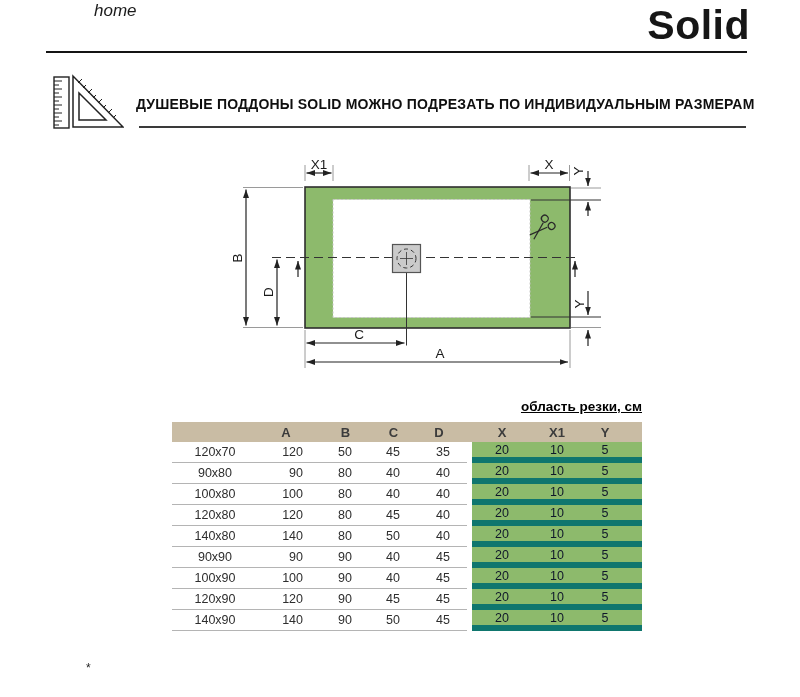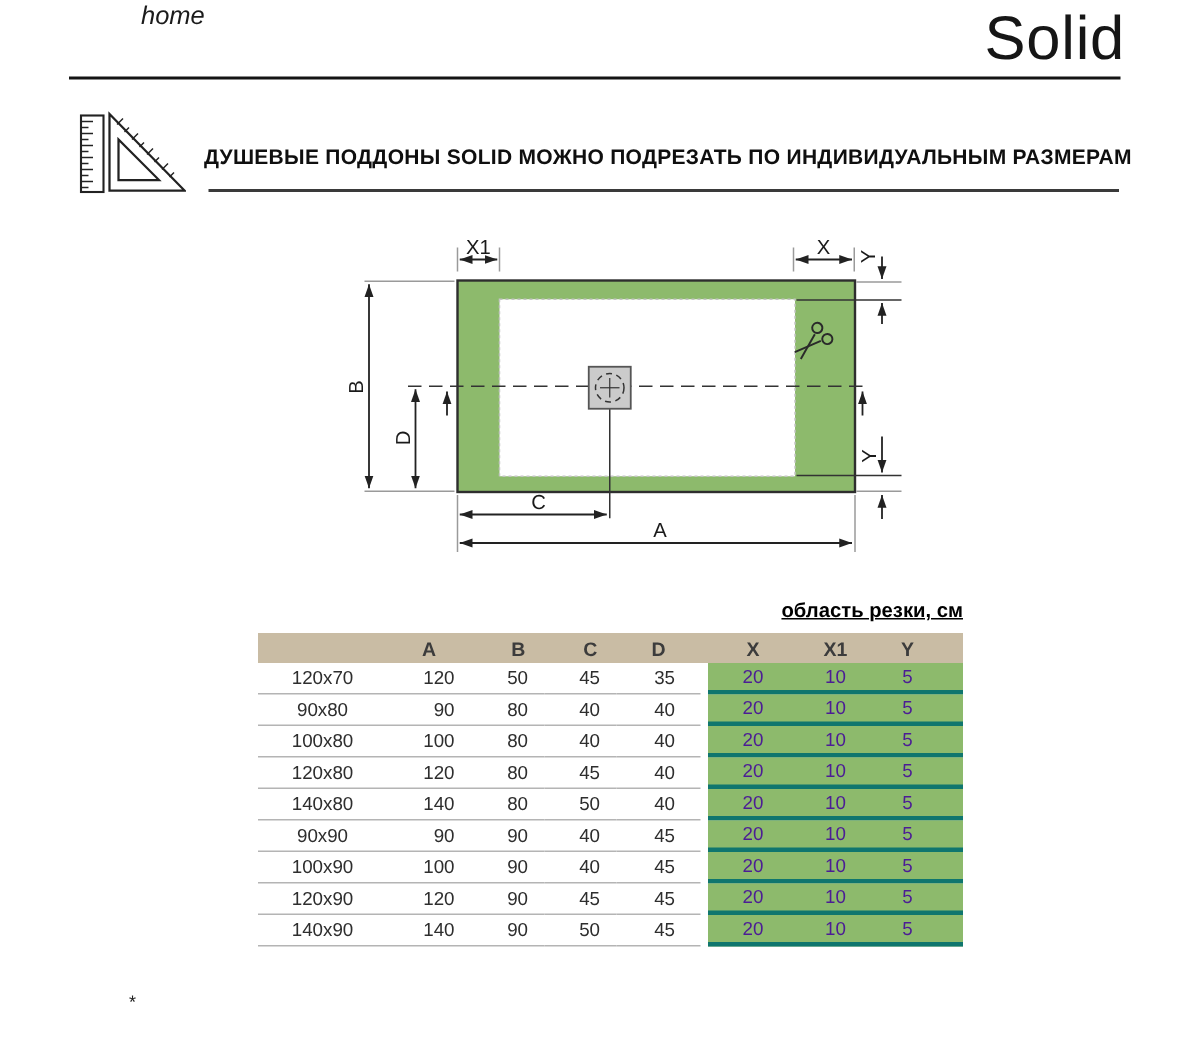--- a/index.html
+++ b/index.html
@@ -4,21 +4,21 @@
 <style>
   html,body{margin:0;padding:0;}
   body{width:800px;height:697px;position:relative;background:#ffffff;
        font-family:"Liberation Sans",sans-serif;color:#1a1a1a;overflow:hidden;}
   .abs{position:absolute;}
 
   
   .brand{left:34px;top:6px;}
   .brand-name{font-size:31px;letter-spacing:2px;font-weight:400;color:#1b1b1b;line-height:1;}
   .brand-sub{font-style:italic;font-size:17px;color:#1b1b1b;margin:-4px 0 0 60px;line-height:1;text-align:center;}
-  .product{right:50px;top:2px;font-size:41px;font-weight:normal;letter-spacing:0.5px;color:#161616;}
+  .product{right:50px;top:2px;font-size:41px;font-weight:bold;letter-spacing:0.5px;color:#161616;}
   .rule1{left:46px;top:51px;width:701px;height:2px;background:#141414;}
   .rule2{left:139px;top:126px;width:607px;height:2px;background:#3a3a3a;}
   .intro-title{left:136px;top:96px;width:640px;font-size:14px;font-weight:600;
                letter-spacing:0.2px;color:#0f0f0f;white-space:nowrap;}
   .setsquare{left:36px;top:70px;}
 
   
   .diagram{left:225px;top:150px;}
 
   
@@ -33,21 +33,21 @@
   .c-c{width:48px;justify-content:flex-end;padding-right:11px;}
   .c-d{width:56px;justify-content:flex-end;padding-right:17px;}
   .c-gap{width:5px;}
   .c-x{width:60px;justify-content:center;}
   .c-x1{width:50px;justify-content:center;}
   .c-y{width:60px;justify-content:center;padding-right:14px;}
   .thead .c-a,.thead .c-b,.thead .c-c,.thead .c-d{justify-content:center;padding-right:0;}
   .thead .c-b{padding-left:14px;}
   .thead .c-c{padding-left:13px;}
   .tbody .c-lbl,.tbody .c-a,.tbody .c-b,.tbody .c-c,.tbody .c-d{border-bottom:1px solid #b4b4b4;}
-  .tbody .c-x,.tbody .c-x1,.tbody .c-y{background:#8dba6c;border-bottom:3px solid #0f766e;color:#4c1d95;}
+  .tbody .c-x,.tbody .c-x1,.tbody .c-y{background:#8dba6c;border-bottom:6px solid #0f766e;color:#0f172a;}
 
   
   .footnote{left:86px;top:661px;width:690px;display:flex;font-size:12px;color:#222;}
   .footnote .star{width:30px;font-size:12px;}
 </style>
 </head>
 <body>
 
 <div class="abs brand">
   <div class="brand-sub">home</div>

